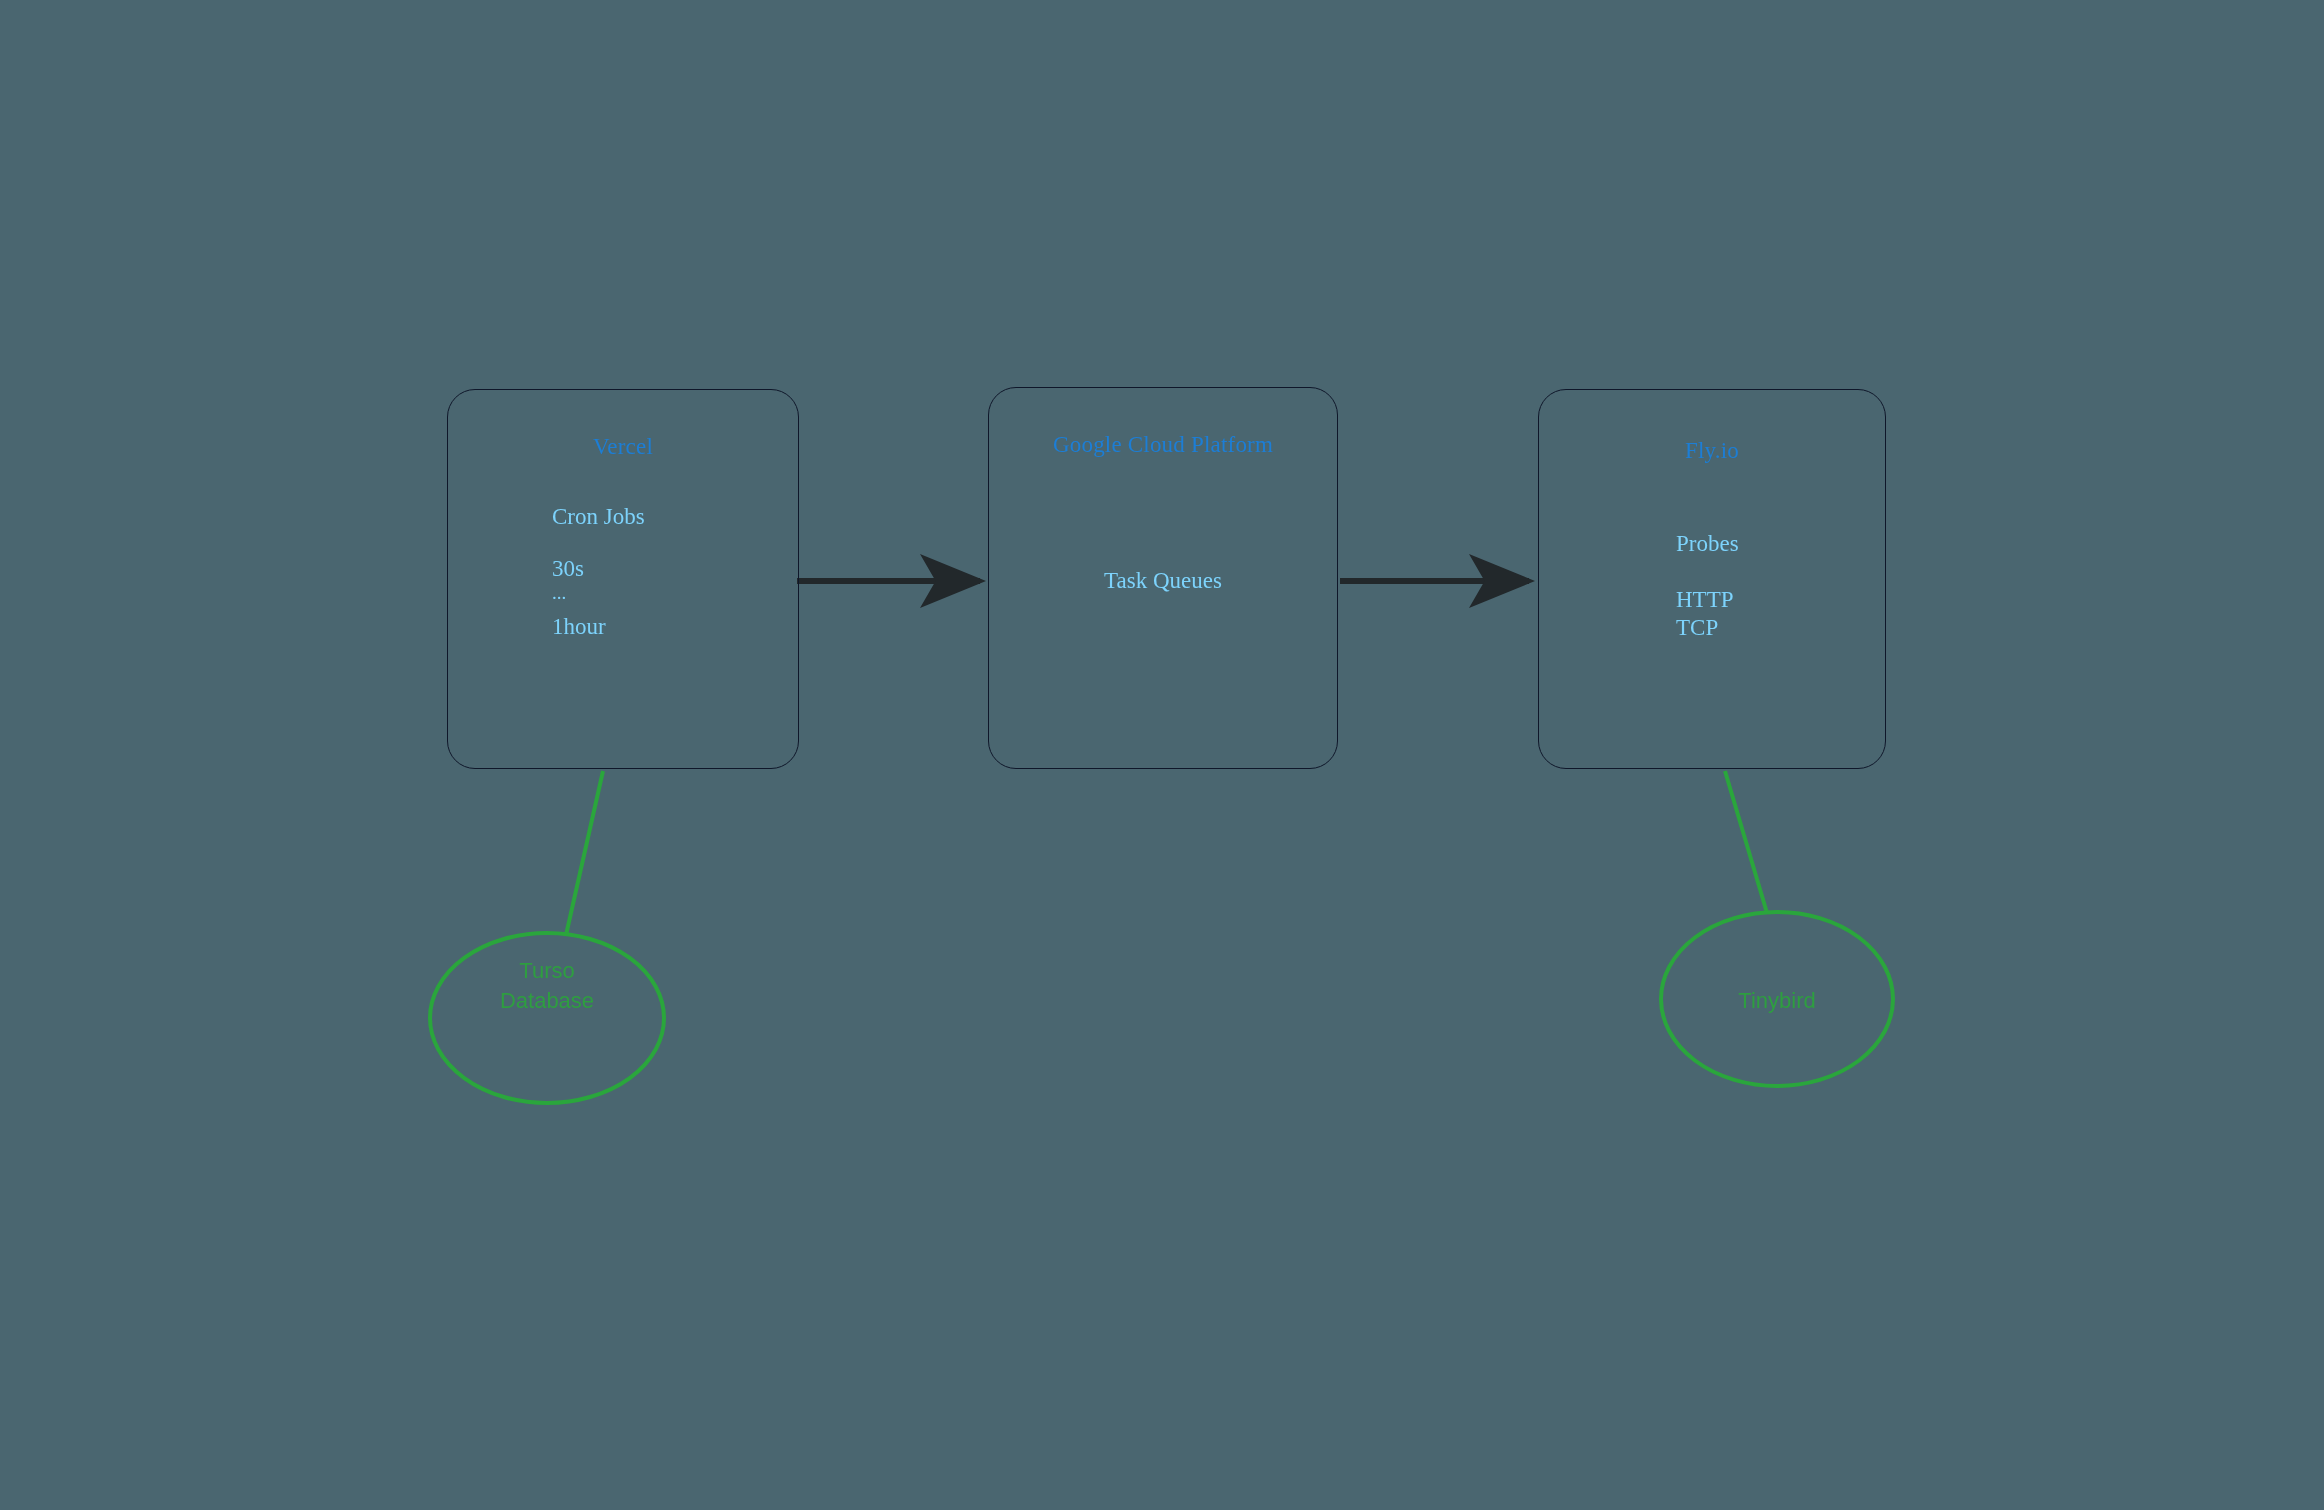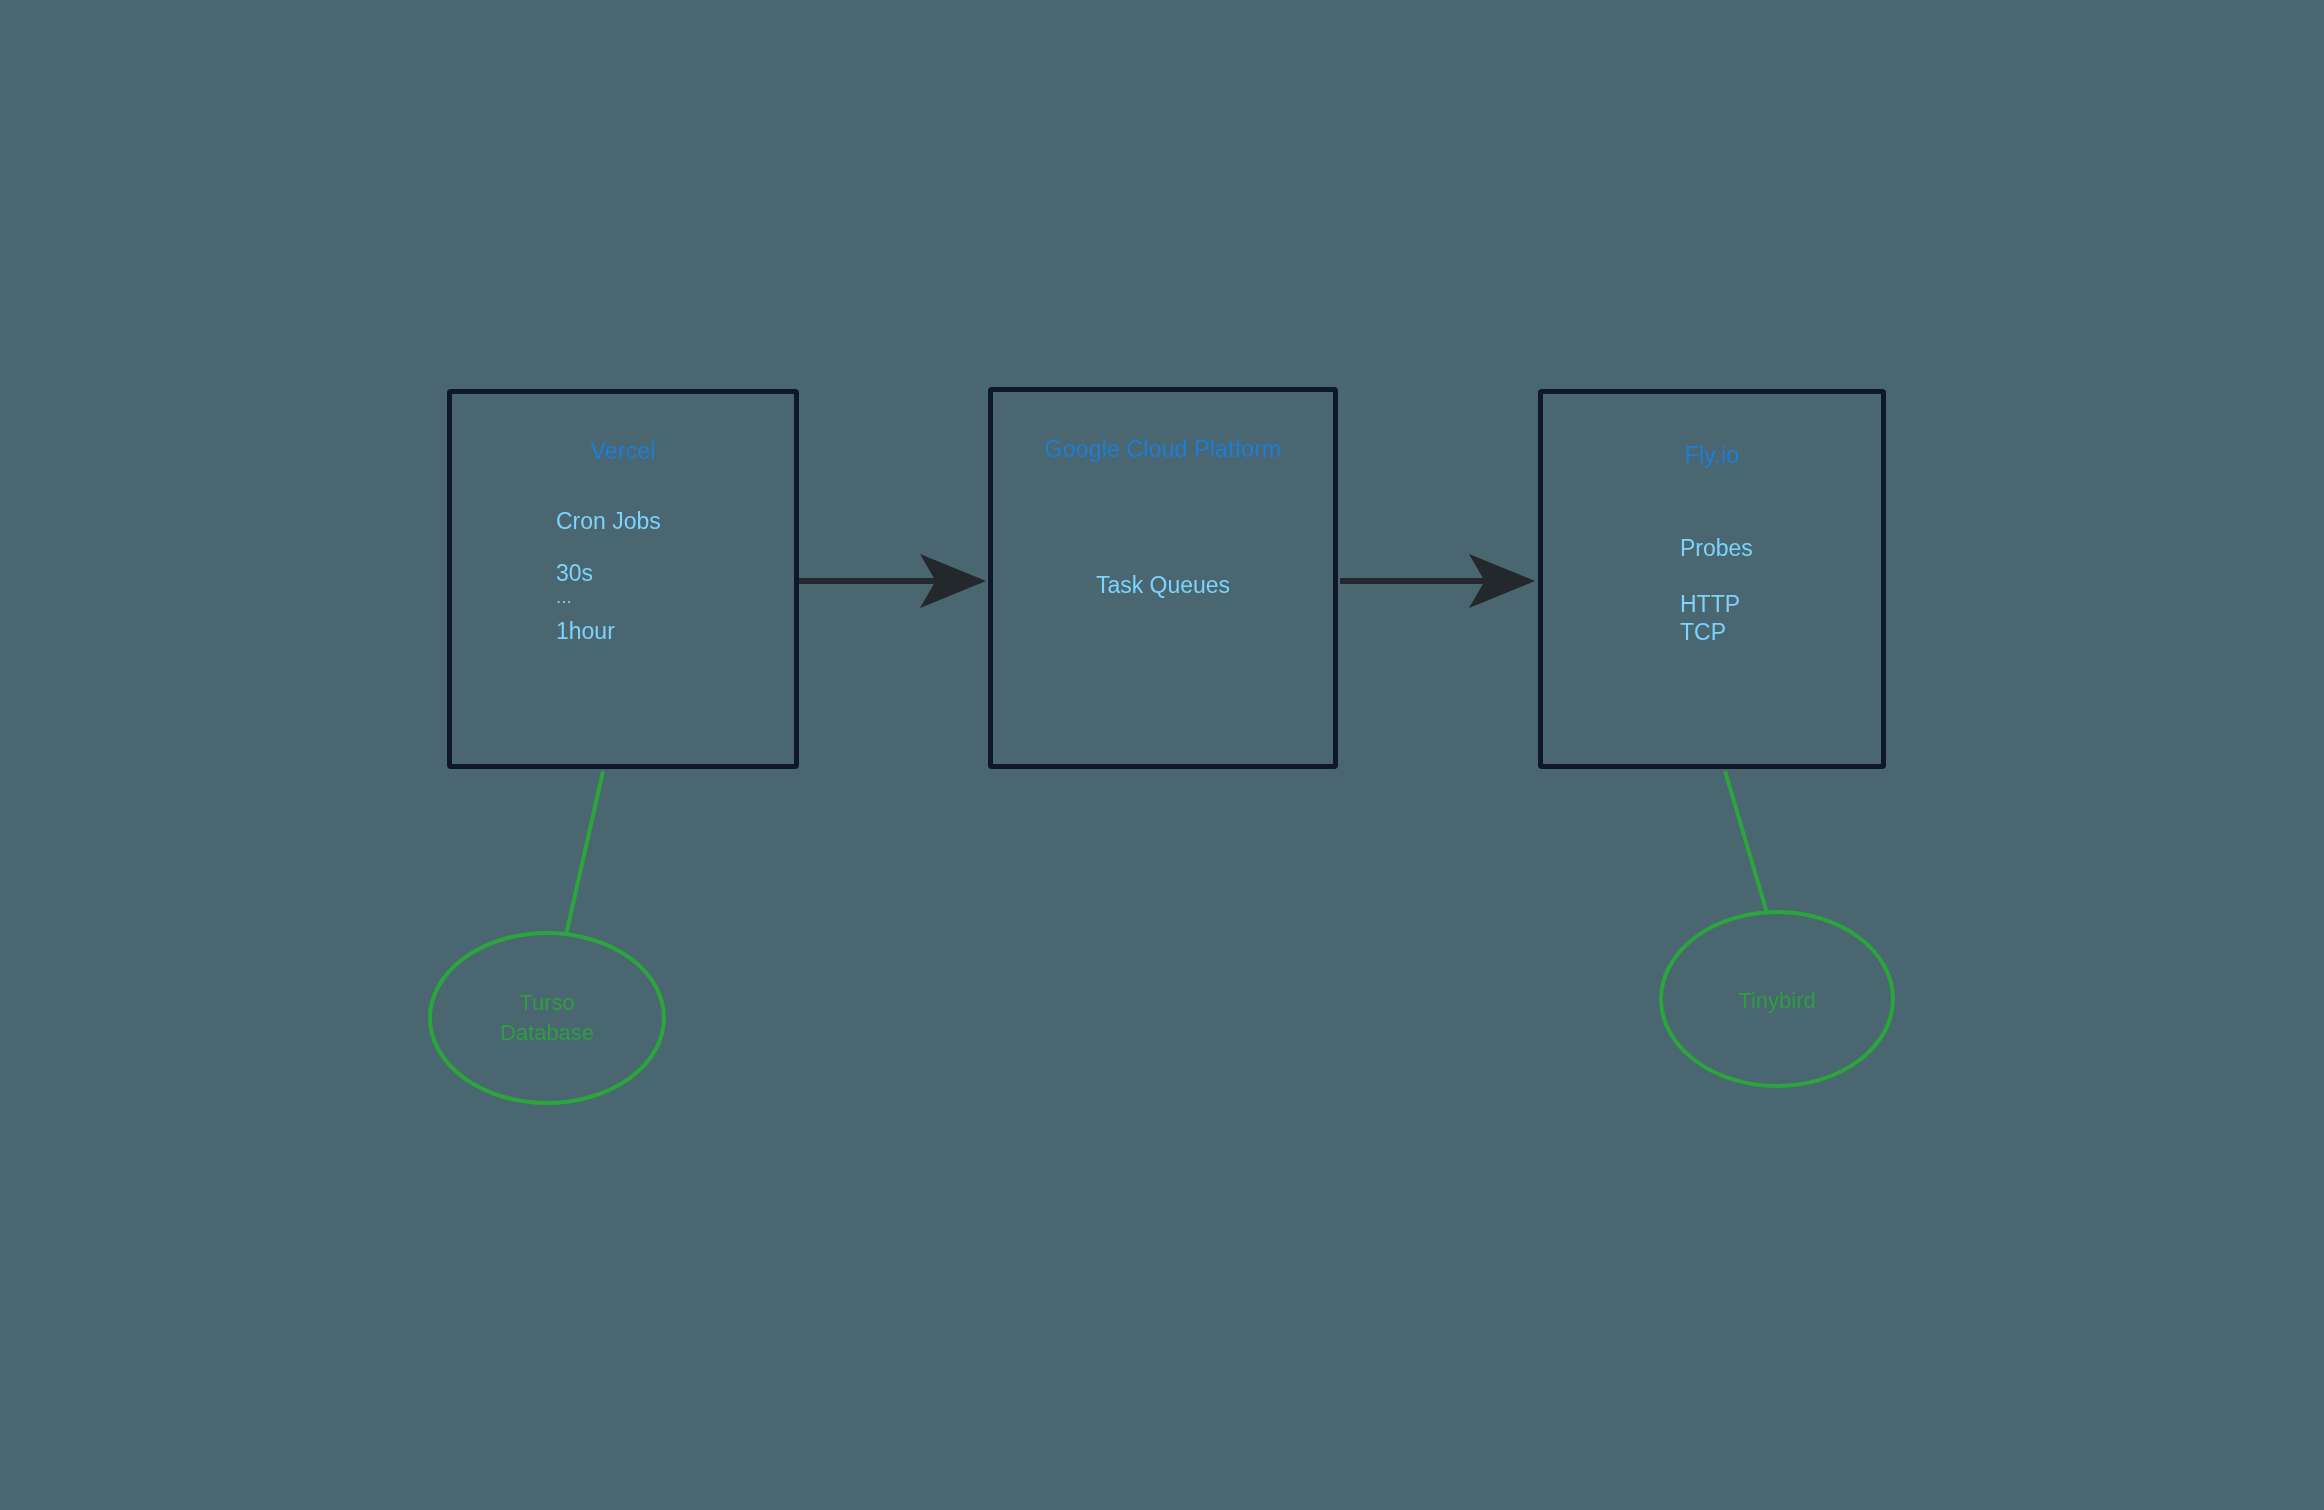--- a/index.html
+++ b/index.html
@@ -19,23 +19,24 @@
     position: absolute;
     left: 0;
     top: 0;
     width: 2324px;
     height: 1510px;
     pointer-events: none;
   }
   .node-box {
     position: absolute;
     box-sizing: border-box;
-    border: 5px solid #0f172a;
-    border-radius: 4px;
+    border: 1px solid #0f172a;
+    border-radius: 28px;
     background: transparent;
+    font-family: Liberation Serif, serif;
   }
   .node-title {
     position: absolute;
     width: 100%;
     text-align: center;
     color: #1c7ed6;
     font-size: 23px;
     font-weight: 400;
     letter-spacing: 0.2px;
     white-space: nowrap;
@@ -100,18 +101,18 @@
     <div class="node-line" style="left:137px; top:141px;">Probes</div>
     <div class="node-line" style="left:137px; top:197px;">HTTP</div>
     <div class="node-line" style="left:137px; top:225px;">TCP</div>
   </div>
 
   <div class="node-box" style="left:988px; top:387px; width:350px; height:382px;">
     <div class="node-title" style="top:44px;">Google Cloud Platform</div>
     <div class="node-line centered" style="top:180px;">Task Queues</div>
   </div>
 
-  <div class="ellipse-label" style="left:430px; top:988px; width:234px;">Turso
+  <div class="ellipse-label" style="left:430px; top:956px; width:234px;">Turso
 Database</div>
 
   <div class="ellipse-label" style="left:1661px; top:986px; width:232px;">Tinybird</div>
 
 </div>
 
 </body></html>

